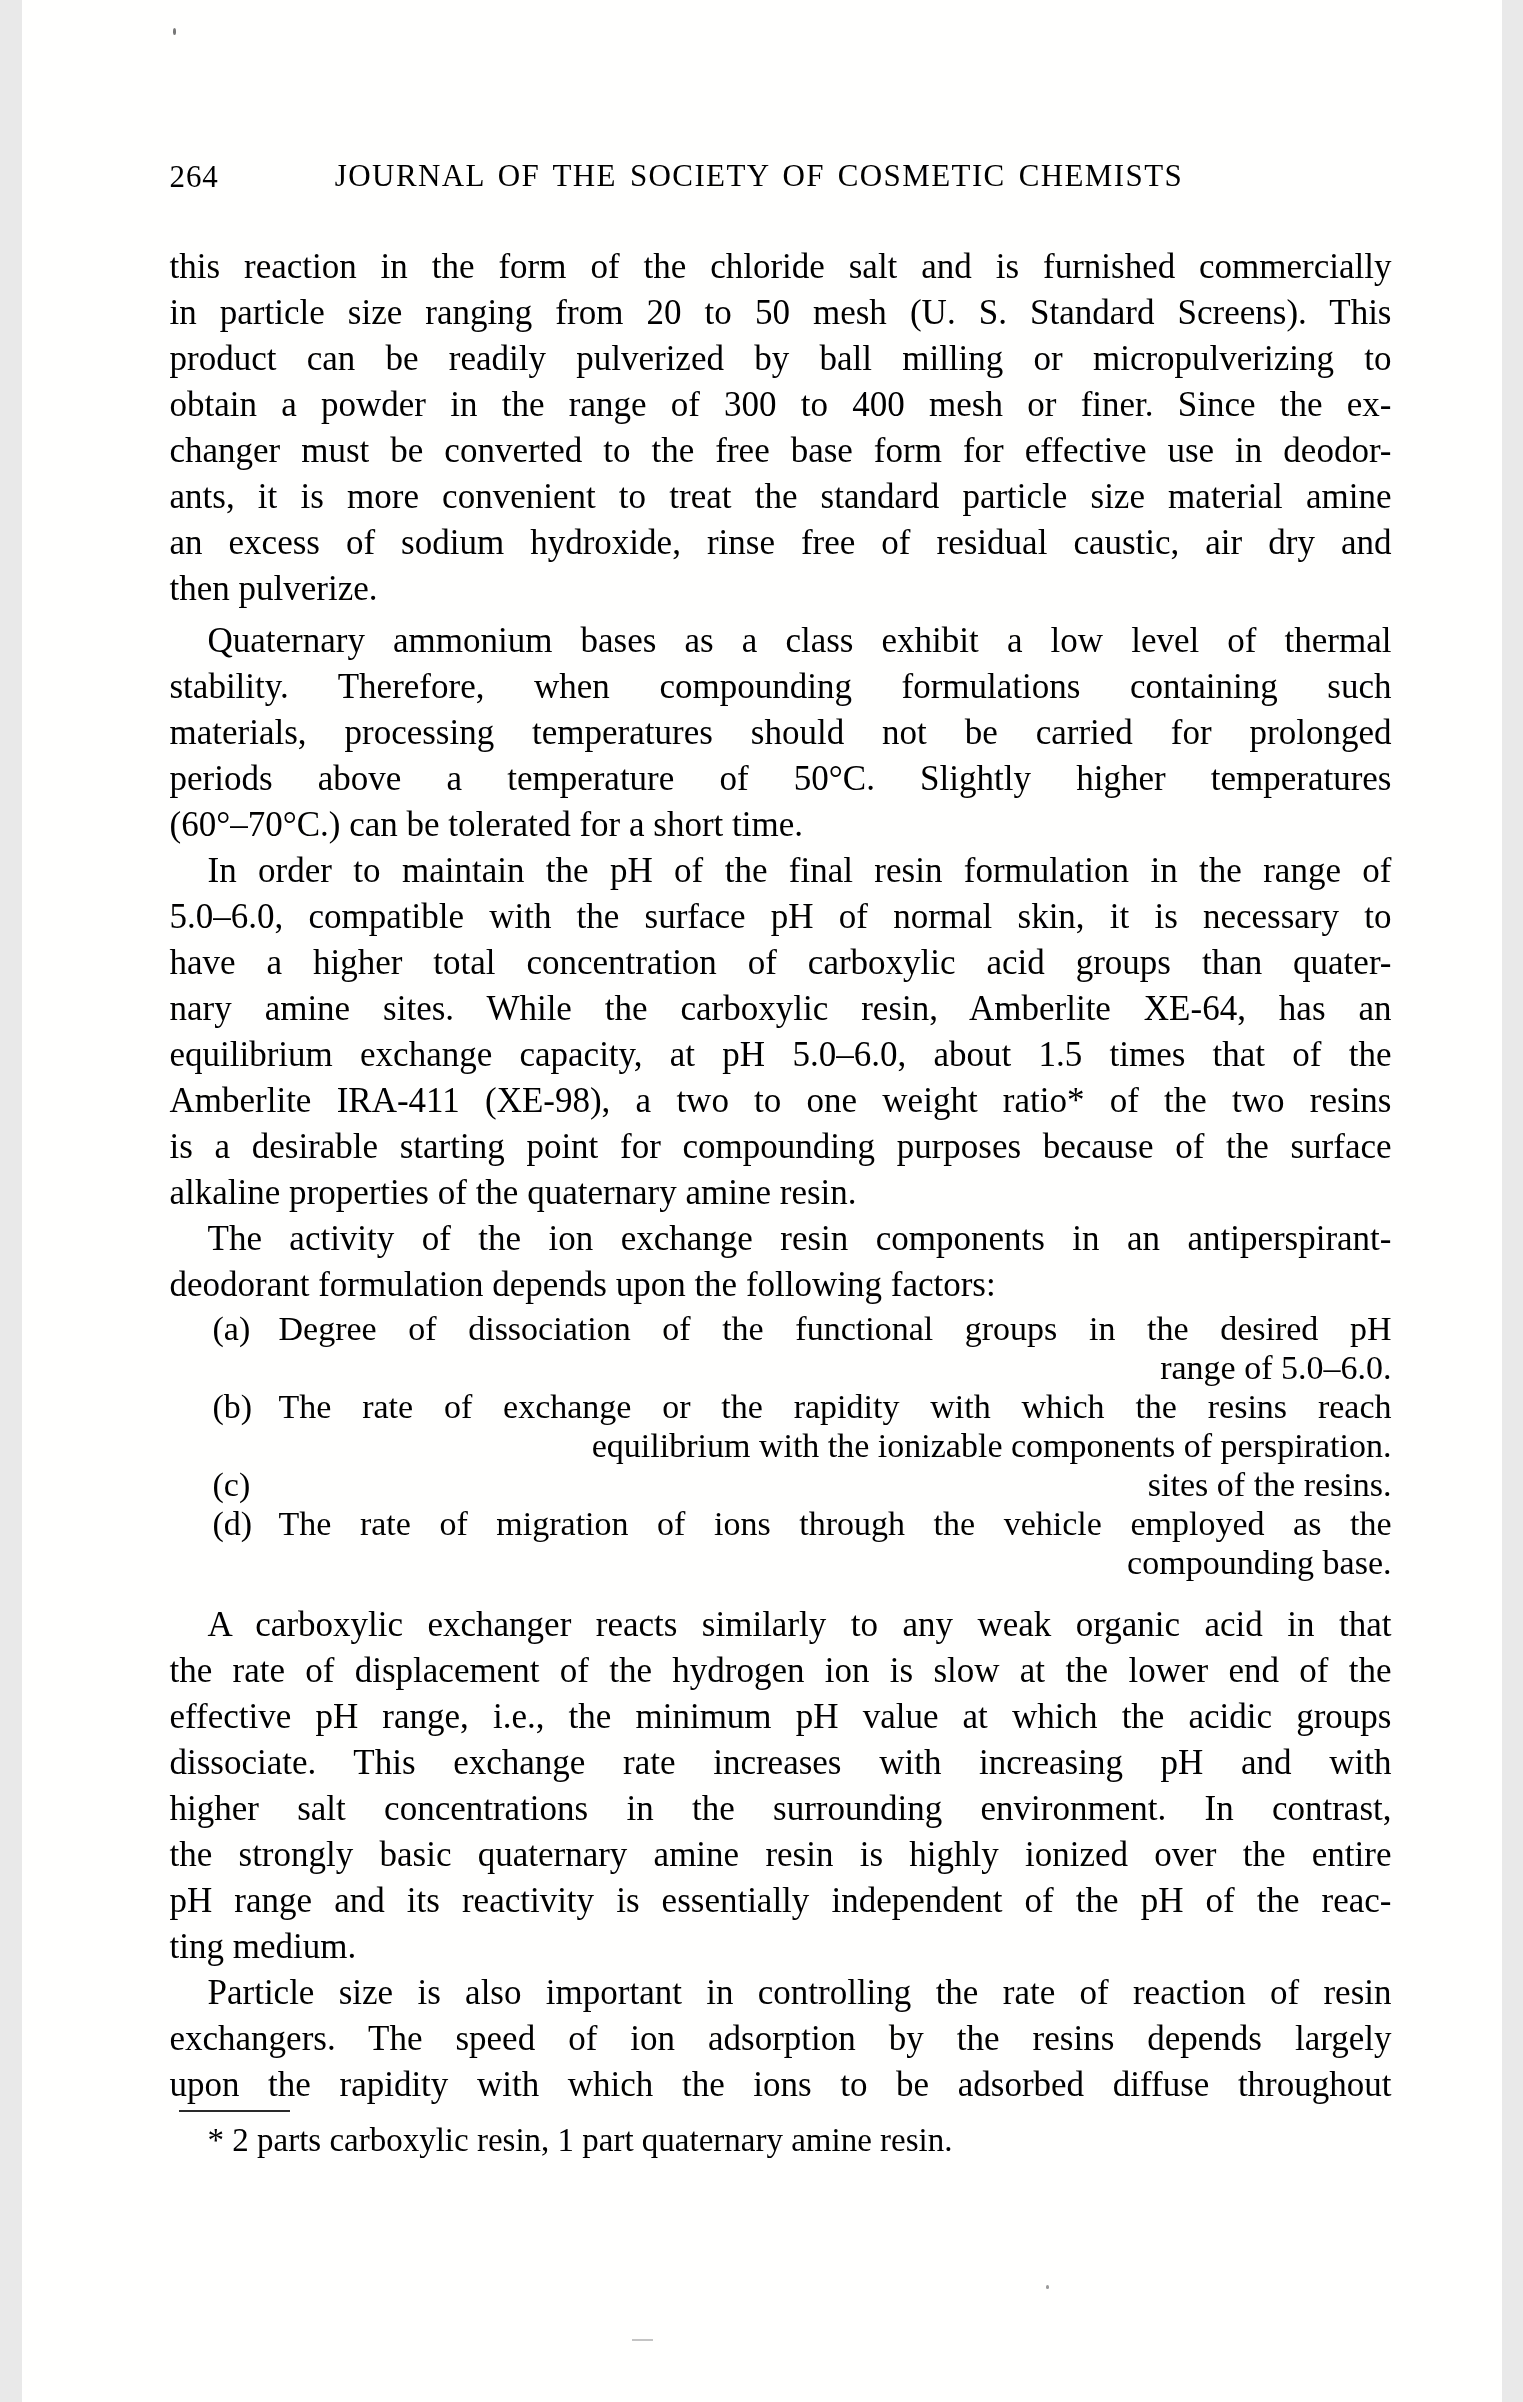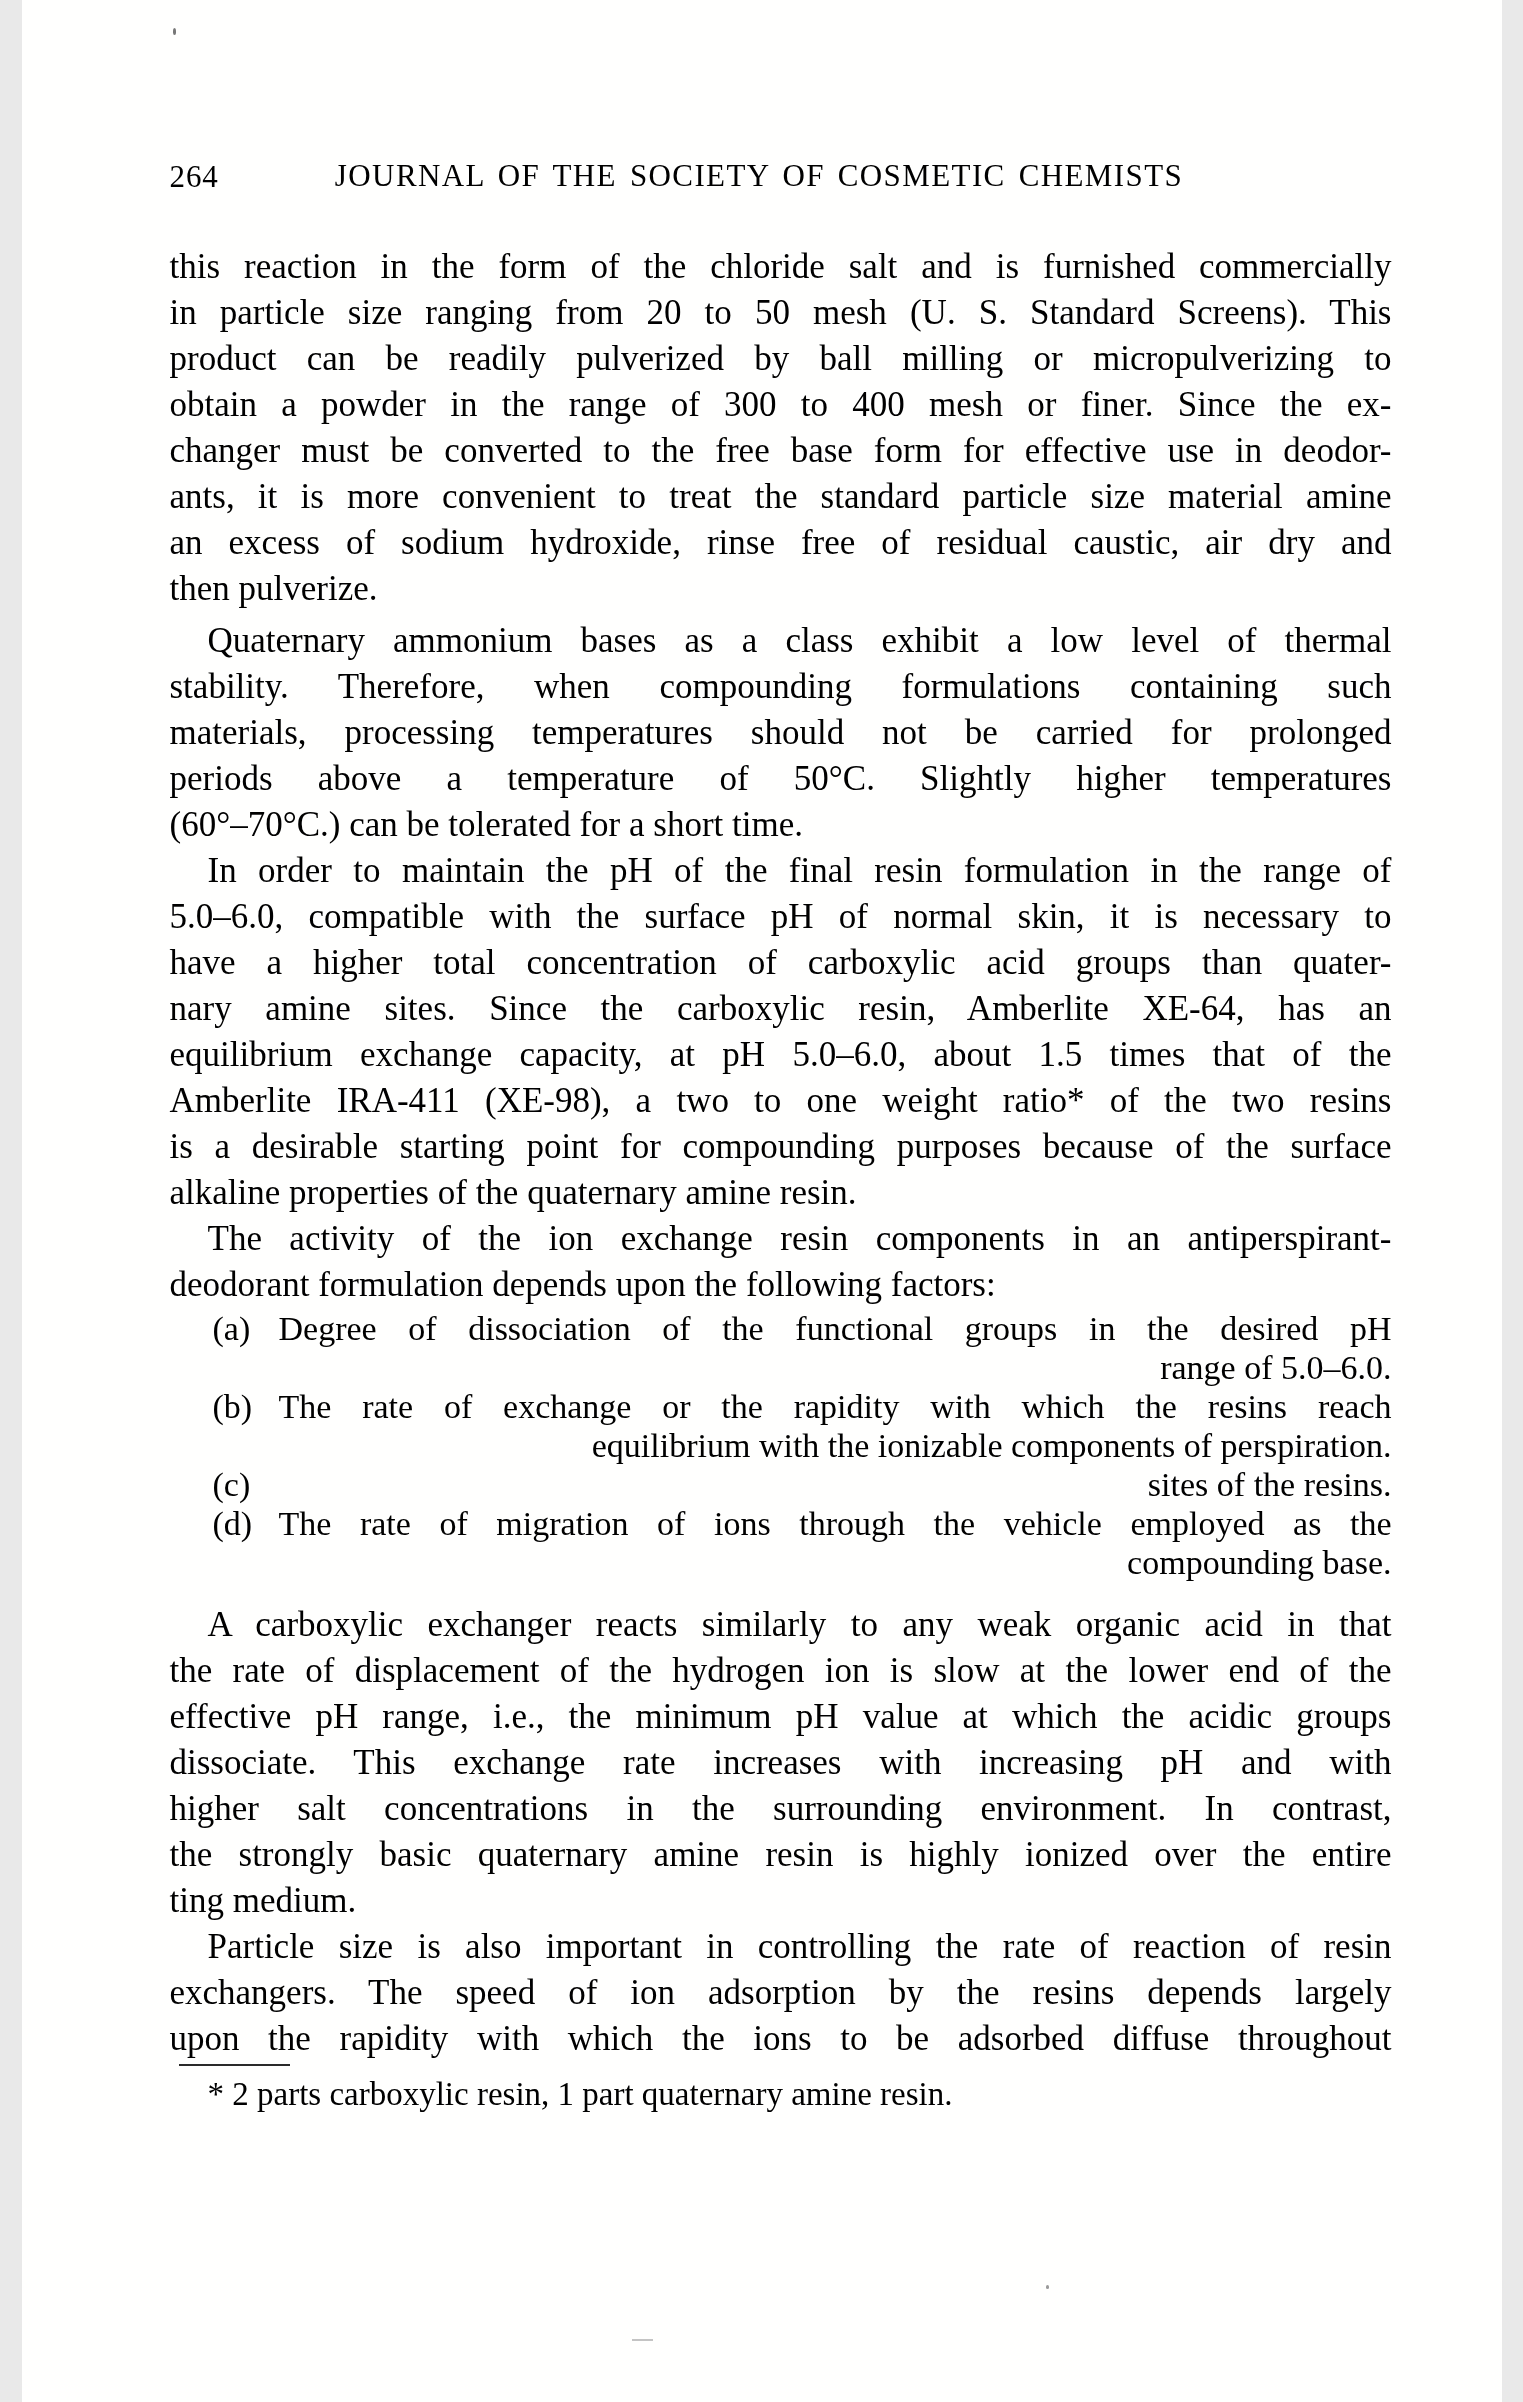--- a/index.html
+++ b/index.html
@@ -88,21 +88,21 @@
       <div class="ln j">stability. Therefore, when compounding formulations containing such</div>
       <div class="ln j">materials, processing temperatures should not be carried for prolonged</div>
       <div class="ln j">periods above a temperature of 50°C. Slightly higher temperatures</div>
       <div class="ln l">(60°–70°C.) can be tolerated for a short time.</div>
     </div>
 
     <div class="para">
       <div class="ln j ind">In order to maintain the pH of the final resin formulation in the range of</div>
       <div class="ln j">5.0–6.0, compatible with the surface pH of normal skin, it is necessary to</div>
       <div class="ln j">have a higher total concentration of carboxylic acid groups than quater-</div>
-      <div class="ln j">nary amine sites. Since the carboxylic resin, Amberlite XE-64, has an</div>
+      <div class="ln j">nary amine sites. While the carboxylic resin, Amberlite XE-64, has an</div>
       <div class="ln j">equilibrium exchange capacity, at pH 5.0–6.0, about 1.5 times that of the</div>
       <div class="ln j">Amberlite IRA-411 (XE-98), a two to one weight ratio* of the two resins</div>
       <div class="ln j">is a desirable starting point for compounding purposes because of the surface</div>
       <div class="ln l">alkaline properties of the quaternary amine resin.</div>
     </div>
 
     <div class="para">
       <div class="ln j ind">The activity of the ion exchange resin components in an antiperspirant-</div>
       <div class="ln l">deodorant formulation depends upon the following factors:</div>
     </div>
@@ -134,20 +134,21 @@
 
     </div>
 
     <div class="para p5">
       <div class="ln j ind">A carboxylic exchanger reacts similarly to any weak organic acid in that</div>
       <div class="ln j">the rate of displacement of the hydrogen ion is slow at the lower end of the</div>
       <div class="ln j">effective pH range, i.e., the minimum pH value at which the acidic groups</div>
       <div class="ln j">dissociate. This exchange rate increases with increasing pH and with</div>
       <div class="ln j">higher salt concentrations in the surrounding environment. In contrast,</div>
       <div class="ln j">the strongly basic quaternary amine resin is highly ionized over the entire</div>
+      <div class="ln j">pH range and its reactivity is essentially independent of the pH of the reac-</div>
       <div class="ln l">ting medium.</div>
     </div>
 
     <div class="para">
       <div class="ln j ind">Particle size is also important in controlling the rate of reaction of resin</div>
       <div class="ln j">exchangers. The speed of ion adsorption by the resins depends largely</div>
       <div class="ln j">upon the rapidity with which the ions to be adsorbed diffuse throughout</div>
     </div>
 
     <div class="fnrule"></div>

